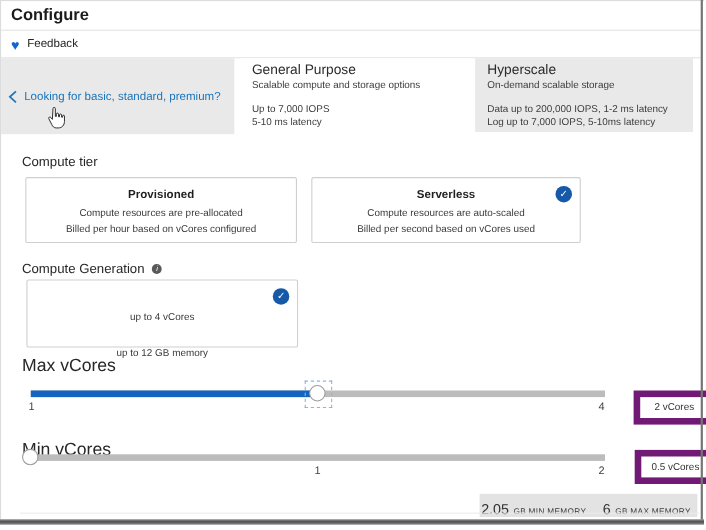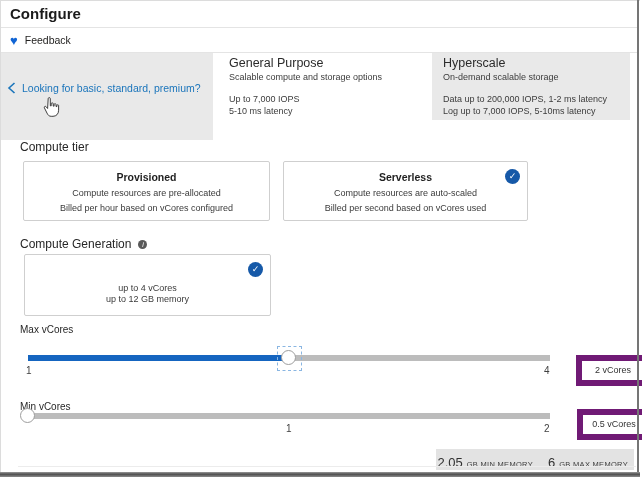--- a/index.html
+++ b/index.html
@@ -18,21 +18,21 @@
   .page-title{left:10px;top:5px;font-size:15px;font-weight:700;color:#1b1b1b;}
   .divider{left:1px;width:636px;height:1px;background:#e4e4e4;}
   .d1{top:27px;} .d2{top:52px;}
 
   .feedback-row{left:10px;top:30px;height:20px;display:flex;align-items:center;cursor:pointer;}
   .heart{font-size:13px;line-height:13px;color:var(--heart,#1064d4);margin-right:7px;}
   .heart::before{content:"\2665";}
   .feedback-label{font-size:10.5px;color:#252423;}
 
   
-  .banner-left{left:1px;top:53px;width:212px;height:87px;background:var(--card-gray,#e9e9e9);cursor:pointer;}
+  .banner-left{left:1px;top:53px;width:212px;height:69px;background:var(--card-gray,#e9e9e9);cursor:pointer;}
   .back-link{position:absolute;left:21px;top:29px;font-size:10.5px;color:var(--accent,#1b75bb);}
   .chev{position:absolute;left:6px;top:29px;}
   .cursor-icon{position:absolute;left:42px;top:44px;}
   .tier-card{top:53px;height:67px;}
   .tc-gp{left:218px;width:212px;background:#fff;}
   .tc-hs{left:432px;width:198px;background:var(--card-gray,#e9e9e9);}
   .tc-name{position:absolute;left:11px;top:3px;font-size:12.5px;color:#2b2b2b;}
   .tc-desc{position:absolute;left:11px;top:19px;font-size:9px;color:#3c3c3c;}
   .tc-l1{position:absolute;left:11px;top:41px;font-size:9px;color:#3c3c3c;}
   .tc-l2{position:absolute;left:11px;top:53px;font-size:9px;color:#3c3c3c;}
@@ -43,26 +43,26 @@
     background:#595959;color:#fff;font-size:7px;line-height:9px;text-align:center;font-style:italic;}
   .info-icon::before{content:"i";}
 
   .opt-card{background:#fff;border:1px solid #cfcfcf;border-radius:2px;text-align:center;cursor:pointer;}
   .oc-provisioned{left:23px;top:161px;width:245px;height:58px;}
   .oc-serverless{left:283px;top:161px;width:243px;height:58px;}
   .oc-gen5{left:24px;top:254px;width:245px;height:60px;}
   .oc-title{position:absolute;left:0;right:0;top:9px;font-size:10.5px;font-weight:700;color:#1f1f1f;}
   .oc-l1{position:absolute;left:0;right:0;top:26px;font-size:9px;color:#3a3a3a;}
   .oc-l2{position:absolute;left:0;right:0;top:41px;font-size:9px;color:#3a3a3a;}
-  .oc-gen5 .oc-title{top:10px;} .oc-gen5 .oc-l1{top:28px;} .oc-gen5 .oc-l2{top:39px;}
+  .oc-gen5 .oc-title{top:10px;} .oc-gen5 .oc-l1{top:28px;} .oc-gen5 .oc-l2{top:61px;}
   .check{position:absolute;right:7px;top:7px;width:15px;height:15px;border-radius:50%;
     background:var(--check,#1659a8);color:#fff;font-size:9px;line-height:15px;text-align:center;}
   .check::before{content:"\2713";}
 
-  .slider-label{left:20px;font-size:10px;color:#272727;}
+  .slider-label{left:20px;font-size:16px;color:#272727;}
   .lbl-max{top:324px;} .lbl-min{top:401px;}
   .slider{left:28px;width:522px;height:20px;cursor:pointer;}
   .sl-max{top:349px;} .sl-min{top:407px;}
   .track{position:absolute;left:0;top:6px;width:100%;height:6px;background:var(--track-gray,#bcbcbc);}
   .fill{position:absolute;left:0;top:0;height:6px;background:var(--slider-fill,#1565c0);width:var(--pct,0%);}
   .thumb{position:absolute;top:1px;left:calc(var(--pct,0%) - 8px);width:15px;height:15px;
     border-radius:50%;background:#fff;border:1px solid #9e9e9e;box-sizing:border-box;cursor:grab;}
   .focus-ring{position:absolute;top:-3px;left:calc(var(--pct,0%) - 12px);width:23px;height:23px;
     border:1px dashed #8ab6e2;pointer-events:none;}
   .tick{position:absolute;font-size:10px;color:#3f3f3f;}

